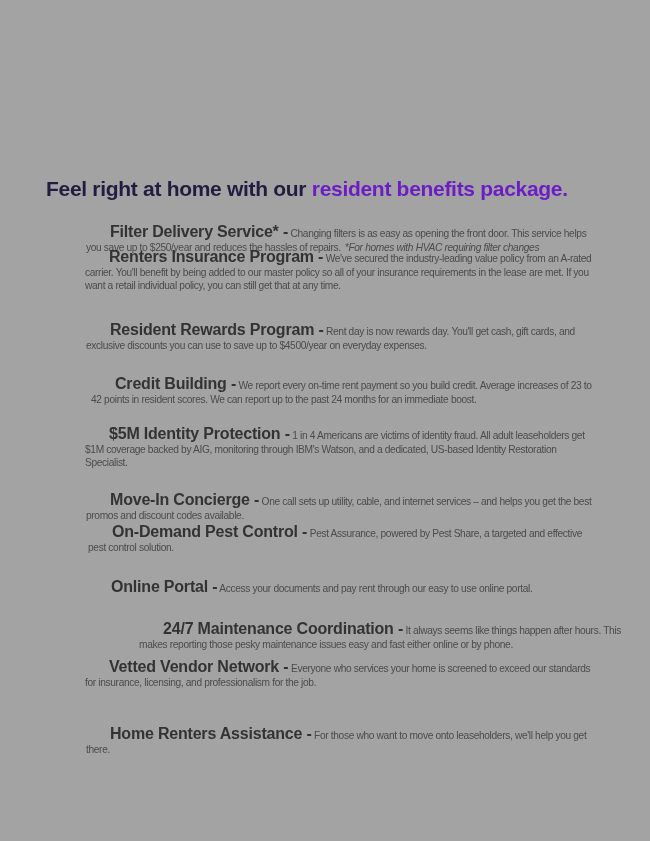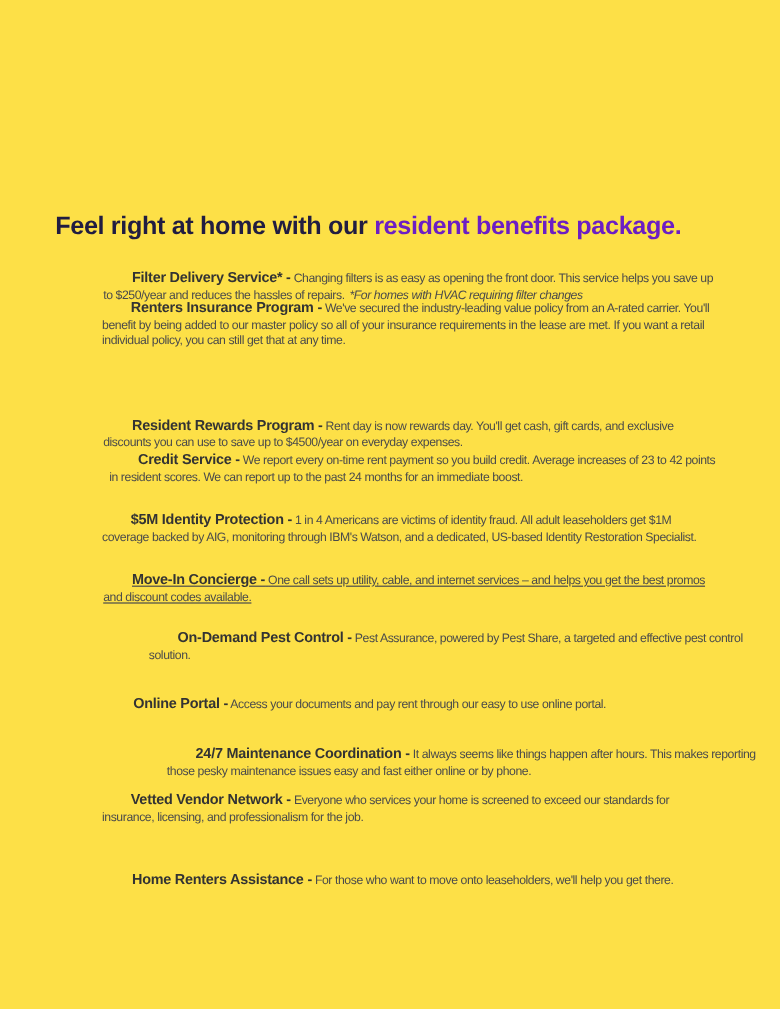--- a/index.html
+++ b/index.html
@@ -4,21 +4,21 @@
 <style>
   html, body {
     margin: 0;
     padding: 0;
     background: #ffffff;
   }
   .page {
     position: relative;
     width: 650px;
     height: 841px;
-    background: #fde047;
+    background: #a3a3a3;
     overflow: hidden;
     font-family: "Liberation Sans", sans-serif;
   }
   .title {
     position: absolute;
     top: 176px;
     left: 46px;
     margin: 0;
     font-size: 21px;
     line-height: 26px;
@@ -39,36 +39,36 @@
     position: absolute;
     left: 0;
     width: 512px;
     font-size: 10.2px;
     line-height: 13.5px;
     letter-spacing: -0.35px;
     color: var(--body-color, #4b4b4b);
   }
   .b-heading {
     font-weight: bold;
-    font-size: 12px;
+    font-size: 16px;
     letter-spacing: -0.2px;
     color: var(--heading-color, #333333);
     padding-left: 24px;
   }
   .b-note {
     font-style: italic;
     margin-left: 4px;
   }
   .benefit:nth-child(1)  { top: 0;     padding-left: 1px; }
   .benefit:nth-child(2)  { top: 25px; }
-  .benefit:nth-child(3)  { top: 98px;  padding-left: 1px; margin-top: 25px; }
+  .benefit:nth-child(3)  { top: 98px;  padding-left: 1px; }
   .benefit:nth-child(4)  { top: 152px; padding-left: 6px; }
   .benefit:nth-child(5)  { top: 202px; }
-  .benefit:nth-child(6)  { top: 252px; padding-left: 1px; text-decoration: underline; }
-  .benefit:nth-child(7)  { top: 300px; padding-left: 3px; margin-left: 36px; }
+  .benefit:nth-child(6)  { top: 268px; padding-left: 1px; }
+  .benefit:nth-child(7)  { top: 300px; padding-left: 3px; }
   .benefit:nth-child(8)  { top: 355px; padding-left: 2px; }
   .benefit:nth-child(9)  { top: 397px; padding-left: 7px; margin-left: 47px; }
   .benefit:nth-child(10) { top: 435px; }
   .benefit:nth-child(11) { top: 502px; padding-left: 1px; }
 </style>
 </head>
 <body>
 
 <main class="page">
   <h1 class="title"><span class="t-prefix">Feel right at home with our </span><span class="t-accent">resident benefits package.</span></h1>
@@ -83,21 +83,21 @@
     <span class="b-heading">Renters Insurance Program -</span>
     <span class="b-body">We've secured the industry-leading value policy from an A-rated carrier. You'll benefit by being added to our master policy so all of your insurance requirements in the lease are met. If you want a retail individual policy, you can still get that at any time.</span><span class="b-note"></span>
   </div>
 
   <div class="benefit">
     <span class="b-heading">Resident Rewards Program -</span>
     <span class="b-body">Rent day is now rewards day. You'll get cash, gift cards, and exclusive discounts you can use to save up to $4500/year on everyday expenses.</span><span class="b-note"></span>
   </div>
 
   <div class="benefit">
-    <span class="b-heading">Credit Service -</span>
+    <span class="b-heading">Credit Building -</span>
     <span class="b-body">We report every on-time rent payment so you build credit. Average increases of 23 to 42 points in resident scores. We can report up to the past 24 months for an immediate boost.</span><span class="b-note"></span>
   </div>
 
   <div class="benefit">
     <span class="b-heading">$5M Identity Protection -</span>
     <span class="b-body">1 in 4 Americans are victims of identity fraud. All adult leaseholders get $1M coverage backed by AIG, monitoring through IBM's Watson, and a dedicated, US-based Identity Restoration Specialist.</span><span class="b-note"></span>
   </div>
 
   <div class="benefit">
     <span class="b-heading">Move-In Concierge -</span>

